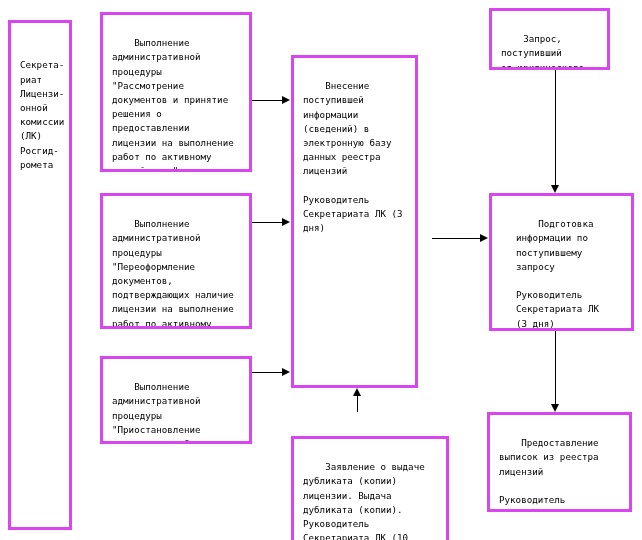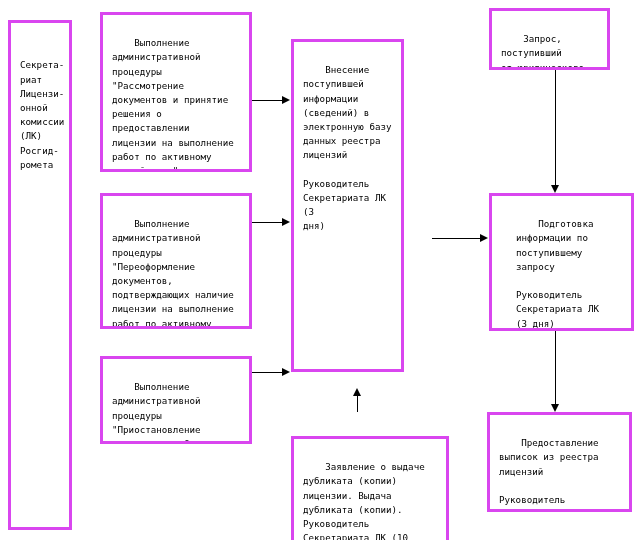--- a/index.html
+++ b/index.html
@@ -104,21 +104,21 @@
 
   <div class="node" style="left:100px; top:356px; width:152px; height:88px;">
     <span>Выполнение
 административной
 процедуры
 "Приостановление
 выполнение работ по
 активному воздействию"</span>
   </div>
 
-  <div class="node" style="left:291px; top:39px; width:113px; height:333px;">
+  <div class="node" style="left:291px; top:55px; width:127px; height:333px;">
     <span>Внесение
 поступившей
 информации
 (сведений) в
 электронную базу
 данных реестра
 лицензий
 
 Руководитель
 Секретариата ЛК (3

